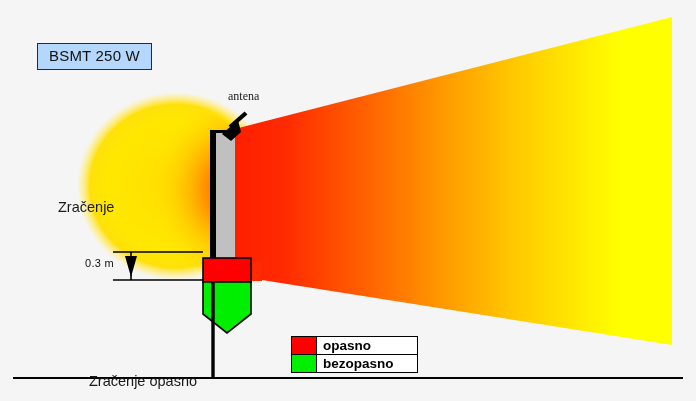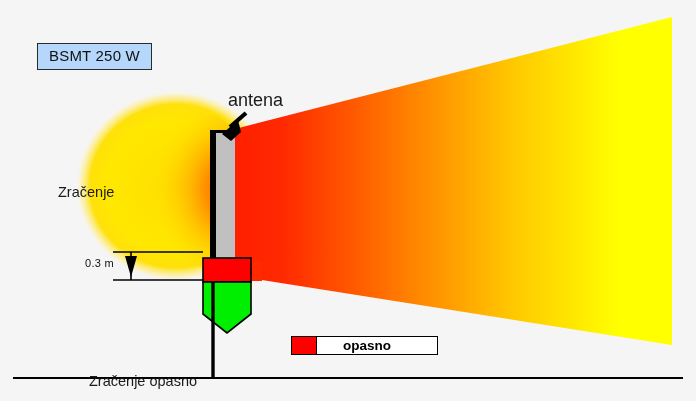--- a/index.html
+++ b/index.html
@@ -44,24 +44,24 @@
   }
 
   
   .annot {
     position: absolute;
     font-size: 14.5px;
     color: #1a1a1a;
     line-height: 1.33;
     white-space: pre;
   }
-  .annot-behind { left: 58px; top: 144px; }
+  .annot-behind { left: 58px; top: 159px; }
   .annot-front  { left: 340px; top: 167px; }
   .annot-below  { left: 89px;  top: 333px; text-align: center; }
-  .annot-antena { left: 228px; top: 89px;  font-size: 18px; }
+  .annot-antena { left: 228px; top: 89px;  font-size: 12px; font-family: Liberation Serif, serif; }
   .dim-label {
     position: absolute;
     left: 85px;
     top: 257px;
     font-size: 11px;
     color: #111;
     letter-spacing: 0.3px;
     white-space: nowrap;
   }
 
@@ -72,21 +72,20 @@
     top: 336px;
     border: 1px solid #000;
     background: #ffffff;
     border-collapse: collapse;
   }
   .legend-row {
     display: flex;
     align-items: stretch;
     height: 17px;
     border-bottom: 1px solid #000;
-    gap: 20px;
   }
   .legend-row:last-child { border-bottom: none; }
   .legend-swatch {
     width: 24px;
     border-right: 1px solid #000;
   }
   .legend-label {
     padding: 0 8px 0 6px;
     font-size: 13.5px;
     font-weight: bold;
@@ -182,15 +181,19 @@
     
   </div>
 
   <div class="dim-label">0.3 m</div>
 
   <div class="legend">
     <div class="legend-row">
       <div class="legend-swatch" style="background: rgb(255, 0, 0);"></div>
       <div class="legend-label">opasno</div>
     </div>
+    <div class="legend-row">
+      <div class="legend-swatch" style="background: rgb(0, 238, 0);"></div>
+      <div class="legend-label">bezopasno</div>
+    </div>
   </div>
 
 </div>
 
 </body></html>

